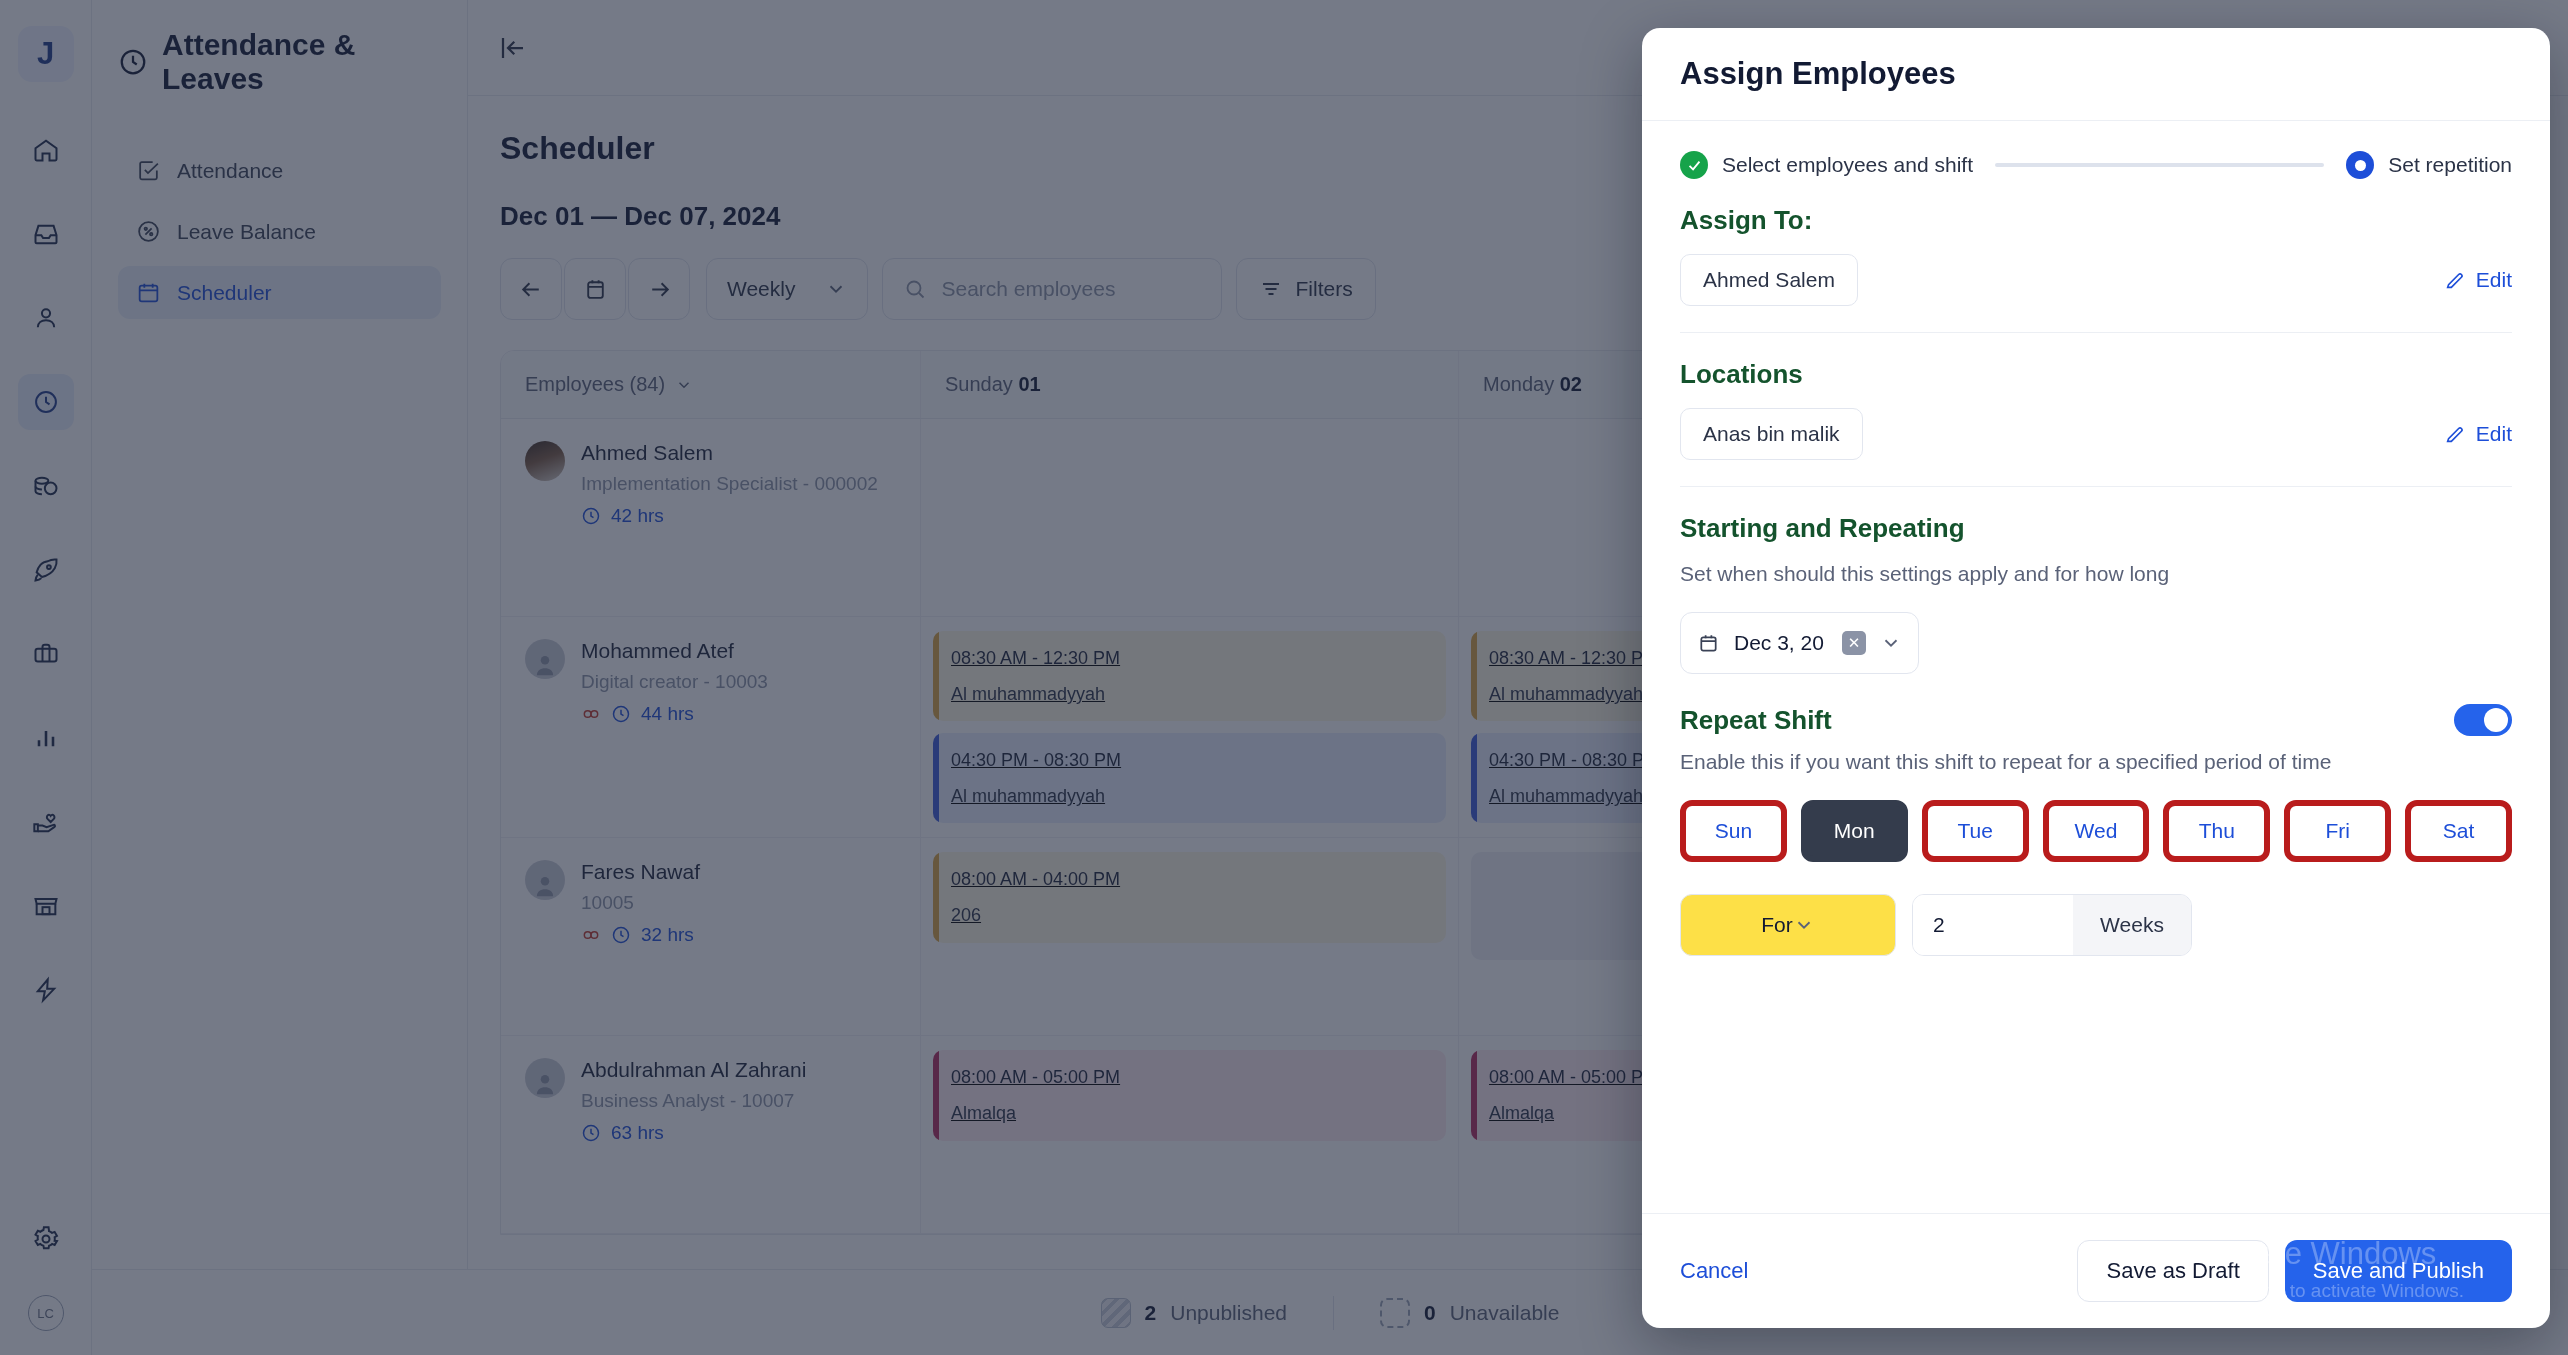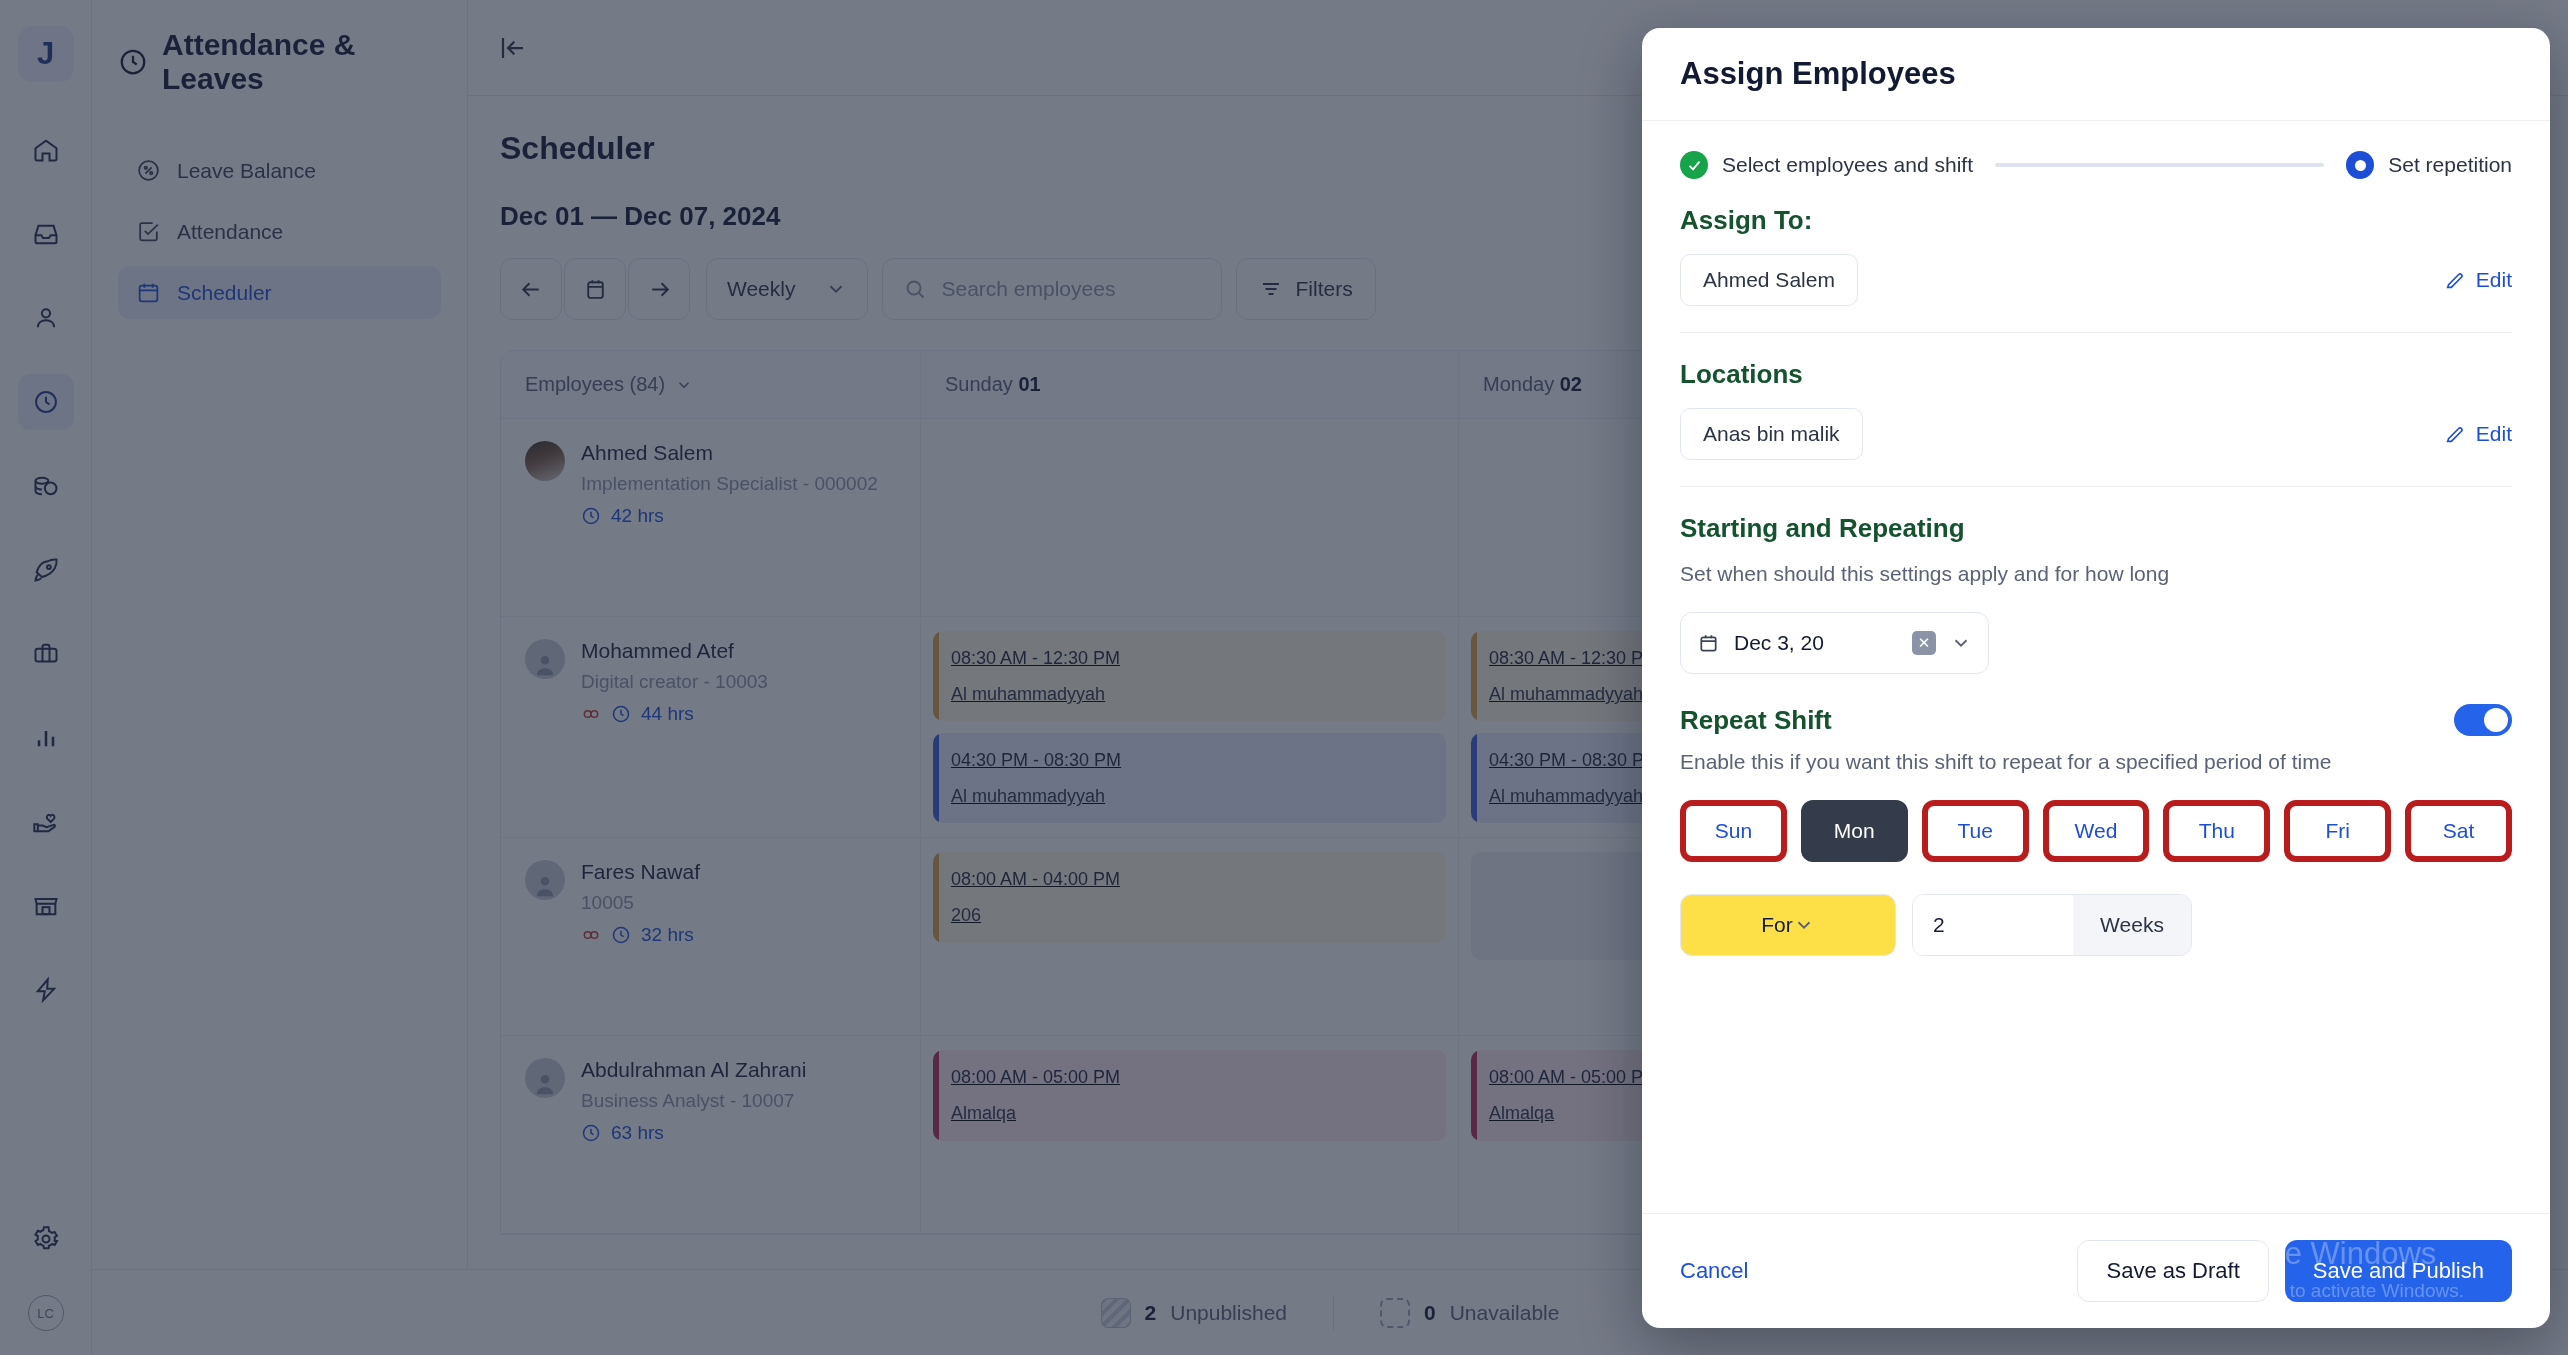--- a/index.html
+++ b/index.html
@@ -181,21 +181,21 @@
   .chip {
     border: 1px solid #e2e6ef; border-radius: 10px; padding: 13px 22px;
     font-size: 21px; color: #2b3347; background: #fff;
   }
   .edit-link { display: flex; align-items: center; gap: 10px; color: #1d4ed8; font-size: 21px; }
   .edit-link svg { width: 22px; height: 22px; stroke: #1d4ed8; fill: none; stroke-width: 1.8; }
   .hr { height: 1px; background: #eceff4; margin: 26px 0; }
 
   .field-label { font-size: 21px; color: #2b3347; margin-bottom: 14px; }
   .date-input {
-    width: 309px; height: 62px; border: 1px solid #e2e6ef; border-radius: 12px; background: #fff;
+    width: 239px; height: 62px; border: 1px solid #e2e6ef; border-radius: 12px; background: #fff;
     display: flex; align-items: center; gap: 14px; padding: 0 16px; font-size: 21px; color: #121a33;
   }
   .date-input svg.cal { width: 23px; height: 23px; stroke: #3a4256; fill: none; stroke-width: 1.8; flex:0 0 auto;}
   .date-val { flex: 1 1 auto; overflow: hidden; white-space: nowrap; }
   .clear-x { width: 24px; height: 24px; border-radius: 5px; background: #8b93a6; color: #fff;
     font-size: 15px; display: flex; align-items: center; justify-content: center; flex: 0 0 24px;}
   .chev { width: 22px; height: 22px; stroke: #5a6278; fill: none; stroke-width: 2; flex:0 0 auto;}
 
   .repeat-head { display: flex; align-items: center; justify-content: space-between; margin-top: 30px; }
   .toggle { width: 58px; height: 32px; border-radius: 16px; background: #2563eb; position: relative; }
@@ -334,33 +334,33 @@
       <div class="nav-title">
         <svg viewBox="0 0 24 24">
             <circle cx="12" cy="12" r="9"></circle>
             <path d="M12 7v5l3 2"></path>
           </svg>
         <span>Attendance &amp; Leaves</span>
       </div>
 
       <div class="nav-item">
         <svg viewBox="0 0 24 24">
+            <path d="M20 12v7a1.5 1.5 0 0 1-1.5 1.5h-13A1.5 1.5 0 0 1 4 19V5.5A1.5 1.5 0 0 1 5.5 4H16"></path>
+            <path d="M8.5 11.5 11.5 14.5 21 5.5"></path>
+          </svg>
+        <span>Attendance</span>
+      </div>
+      <div class="nav-item">
+        <svg viewBox="0 0 24 24">
             <circle cx="12" cy="12" r="9"></circle>
             <path d="M9 15 15 9"></path>
             <circle cx="9.4" cy="9.4" r="1.2"></circle>
             <circle cx="14.6" cy="14.6" r="1.2"></circle>
           </svg>
         <span>Leave Balance</span>
-      </div>
-      <div class="nav-item">
-        <svg viewBox="0 0 24 24">
-            <path d="M20 12v7a1.5 1.5 0 0 1-1.5 1.5h-13A1.5 1.5 0 0 1 4 19V5.5A1.5 1.5 0 0 1 5.5 4H16"></path>
-            <path d="M8.5 11.5 11.5 14.5 21 5.5"></path>
-          </svg>
-        <span>Attendance</span>
       </div>
       <div class="nav-item active">
         <svg viewBox="0 0 24 24">
             <rect x="3.5" y="5.5" width="17" height="15" rx="2"></rect>
             <path d="M3.5 10h17M8 3.5v4M16 3.5v4"></path>
           </svg>
         <span>Scheduler</span>
       </div>
     </div>
 

